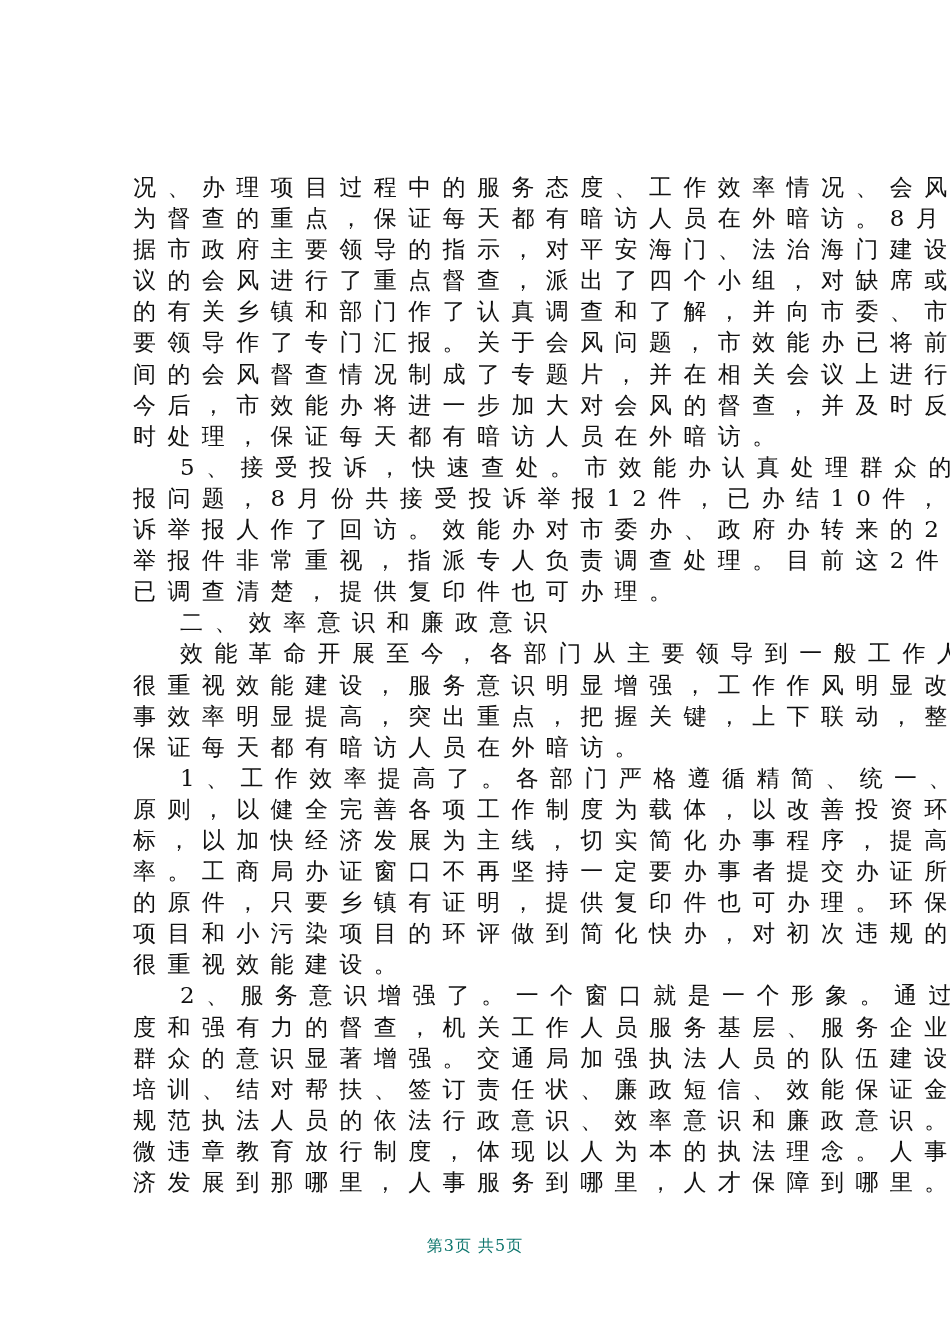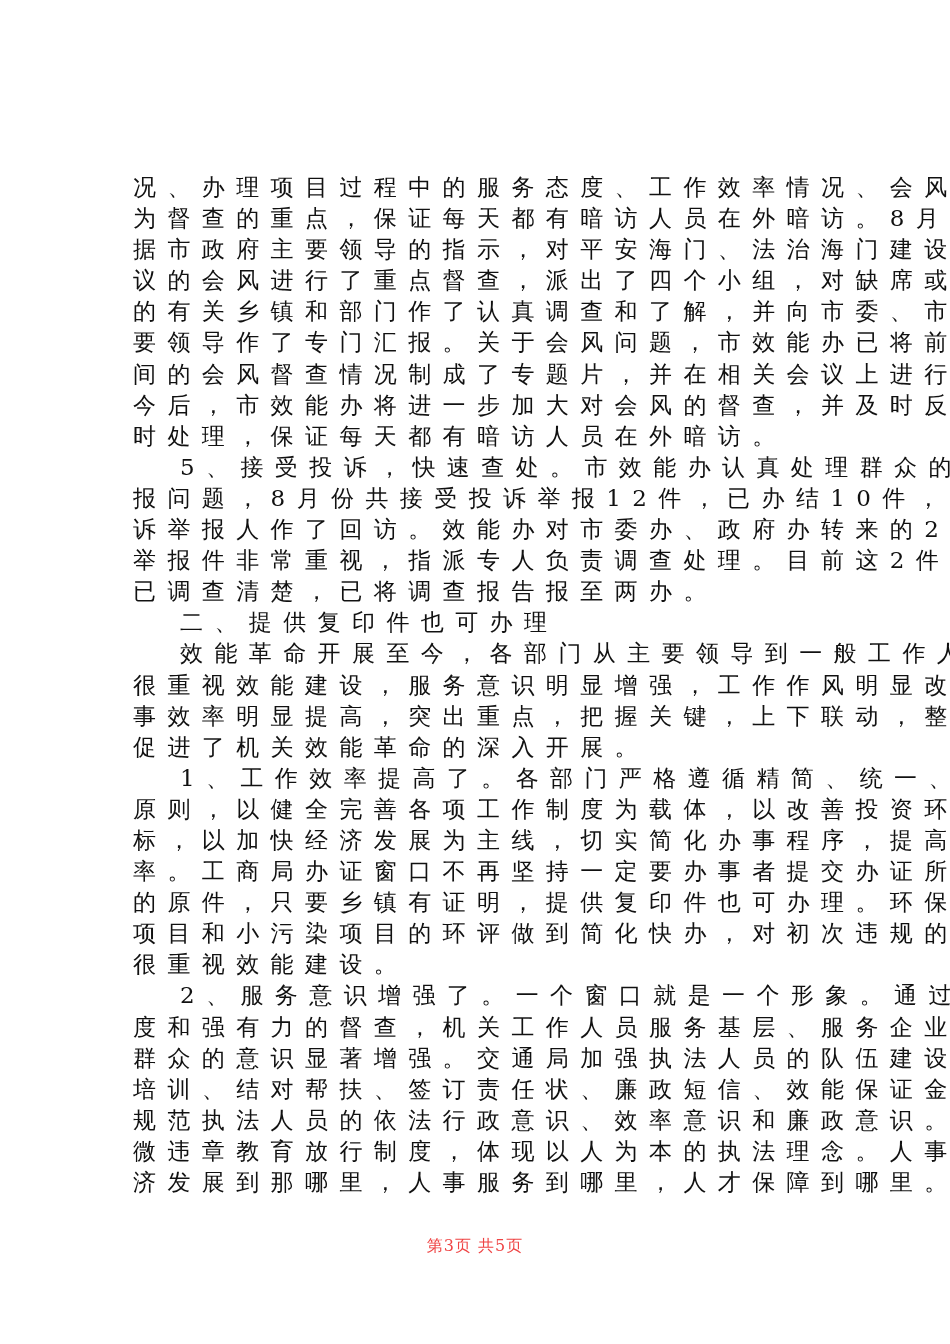--- a/index.html
+++ b/index.html
@@ -32,46 +32,46 @@
       padding-left: 47px;
     }
     .footer {
       position: absolute;
       top: 1236px;
       left: 0;
       width: 950px;
       text-align: center;
       font-size: 16px;
       letter-spacing: 1px;
-      color: #ef4444;
+      color: #0f766e;
     }
   </style>
 </head>
 <body>
 
 <div class="page-body">
   <div class="line">况、办理项目过程中的服务态度、工作效率情况、会风情况作</div>
   <div class="line">为督查的重点，保证每天都有暗访人员在外暗访。8月份，根</div>
   <div class="line">据市政府主要领导的指示，对平安海门、法治海门建设工作会</div>
   <div class="line">议的会风进行了重点督查，派出了四个小组，对缺席或未签到</div>
   <div class="line">的有关乡镇和部门作了认真调查和了解，并向市委、市政府主</div>
   <div class="line">要领导作了专门汇报。关于会风问题，市效能办已将前一段时</div>
   <div class="line">间的会风督查情况制成了专题片，并在相关会议上进行了播放。</div>
   <div class="line">今后，市效能办将进一步加大对会风的督查，并及时反馈，及</div>
   <div class="line">时处理，保证每天都有暗访人员在外暗访。</div>
   <div class="line indent">5、接受投诉，快速查处。市效能办认真处理群众的投诉举</div>
   <div class="line">报问题，8月份共接受投诉举报12件，已办结10件，并已向投</div>
   <div class="line">诉举报人作了回访。效能办对市委办、政府办转来的2件投诉</div>
   <div class="line">举报件非常重视，指派专人负责调查处理。目前这2件投诉件</div>
-  <div class="line">已调查清楚，已将调查报告报至两办。</div>
-  <div class="line indent">二、提供复印件也可办理</div>
+  <div class="line">已调查清楚，提供复印件也可办理。</div>
+  <div class="line indent">二、效率意识和廉政意识</div>
   <div class="line indent">效能革命开展至今，各部门从主要领导到一般工作人员都</div>
   <div class="line">很重视效能建设，服务意识明显增强，工作作风明显改进，办</div>
   <div class="line">事效率明显提高，突出重点，把握关键，上下联动，整体推进，</div>
-  <div class="line">促进了机关效能革命的深入开展。</div>
+  <div class="line">保证每天都有暗访人员在外暗访。</div>
   <div class="line indent">1、工作效率提高了。各部门严格遵循精简、统一、效能的</div>
   <div class="line">原则，以健全完善各项工作制度为载体，以改善投资环境为目</div>
   <div class="line">标，以加快经济发展为主线，切实简化办事程序，提高办事效</div>
   <div class="line">率。工商局办证窗口不再坚持一定要办事者提交办证所需材料</div>
   <div class="line">的原件，只要乡镇有证明，提供复印件也可办理。环保局对小</div>
   <div class="line">项目和小污染项目的环评做到简化快办，对初次违规的企业做</div>
   <div class="line">很重视效能建设。</div>
   <div class="line indent">2、服务意识增强了。一个窗口就是一个形象。通过规范制</div>
   <div class="line">度和强有力的督查，机关工作人员服务基层、服务企业、服务</div>
   <div class="line">群众的意识显著增强。交通局加强执法人员的队伍建设，通过</div>

